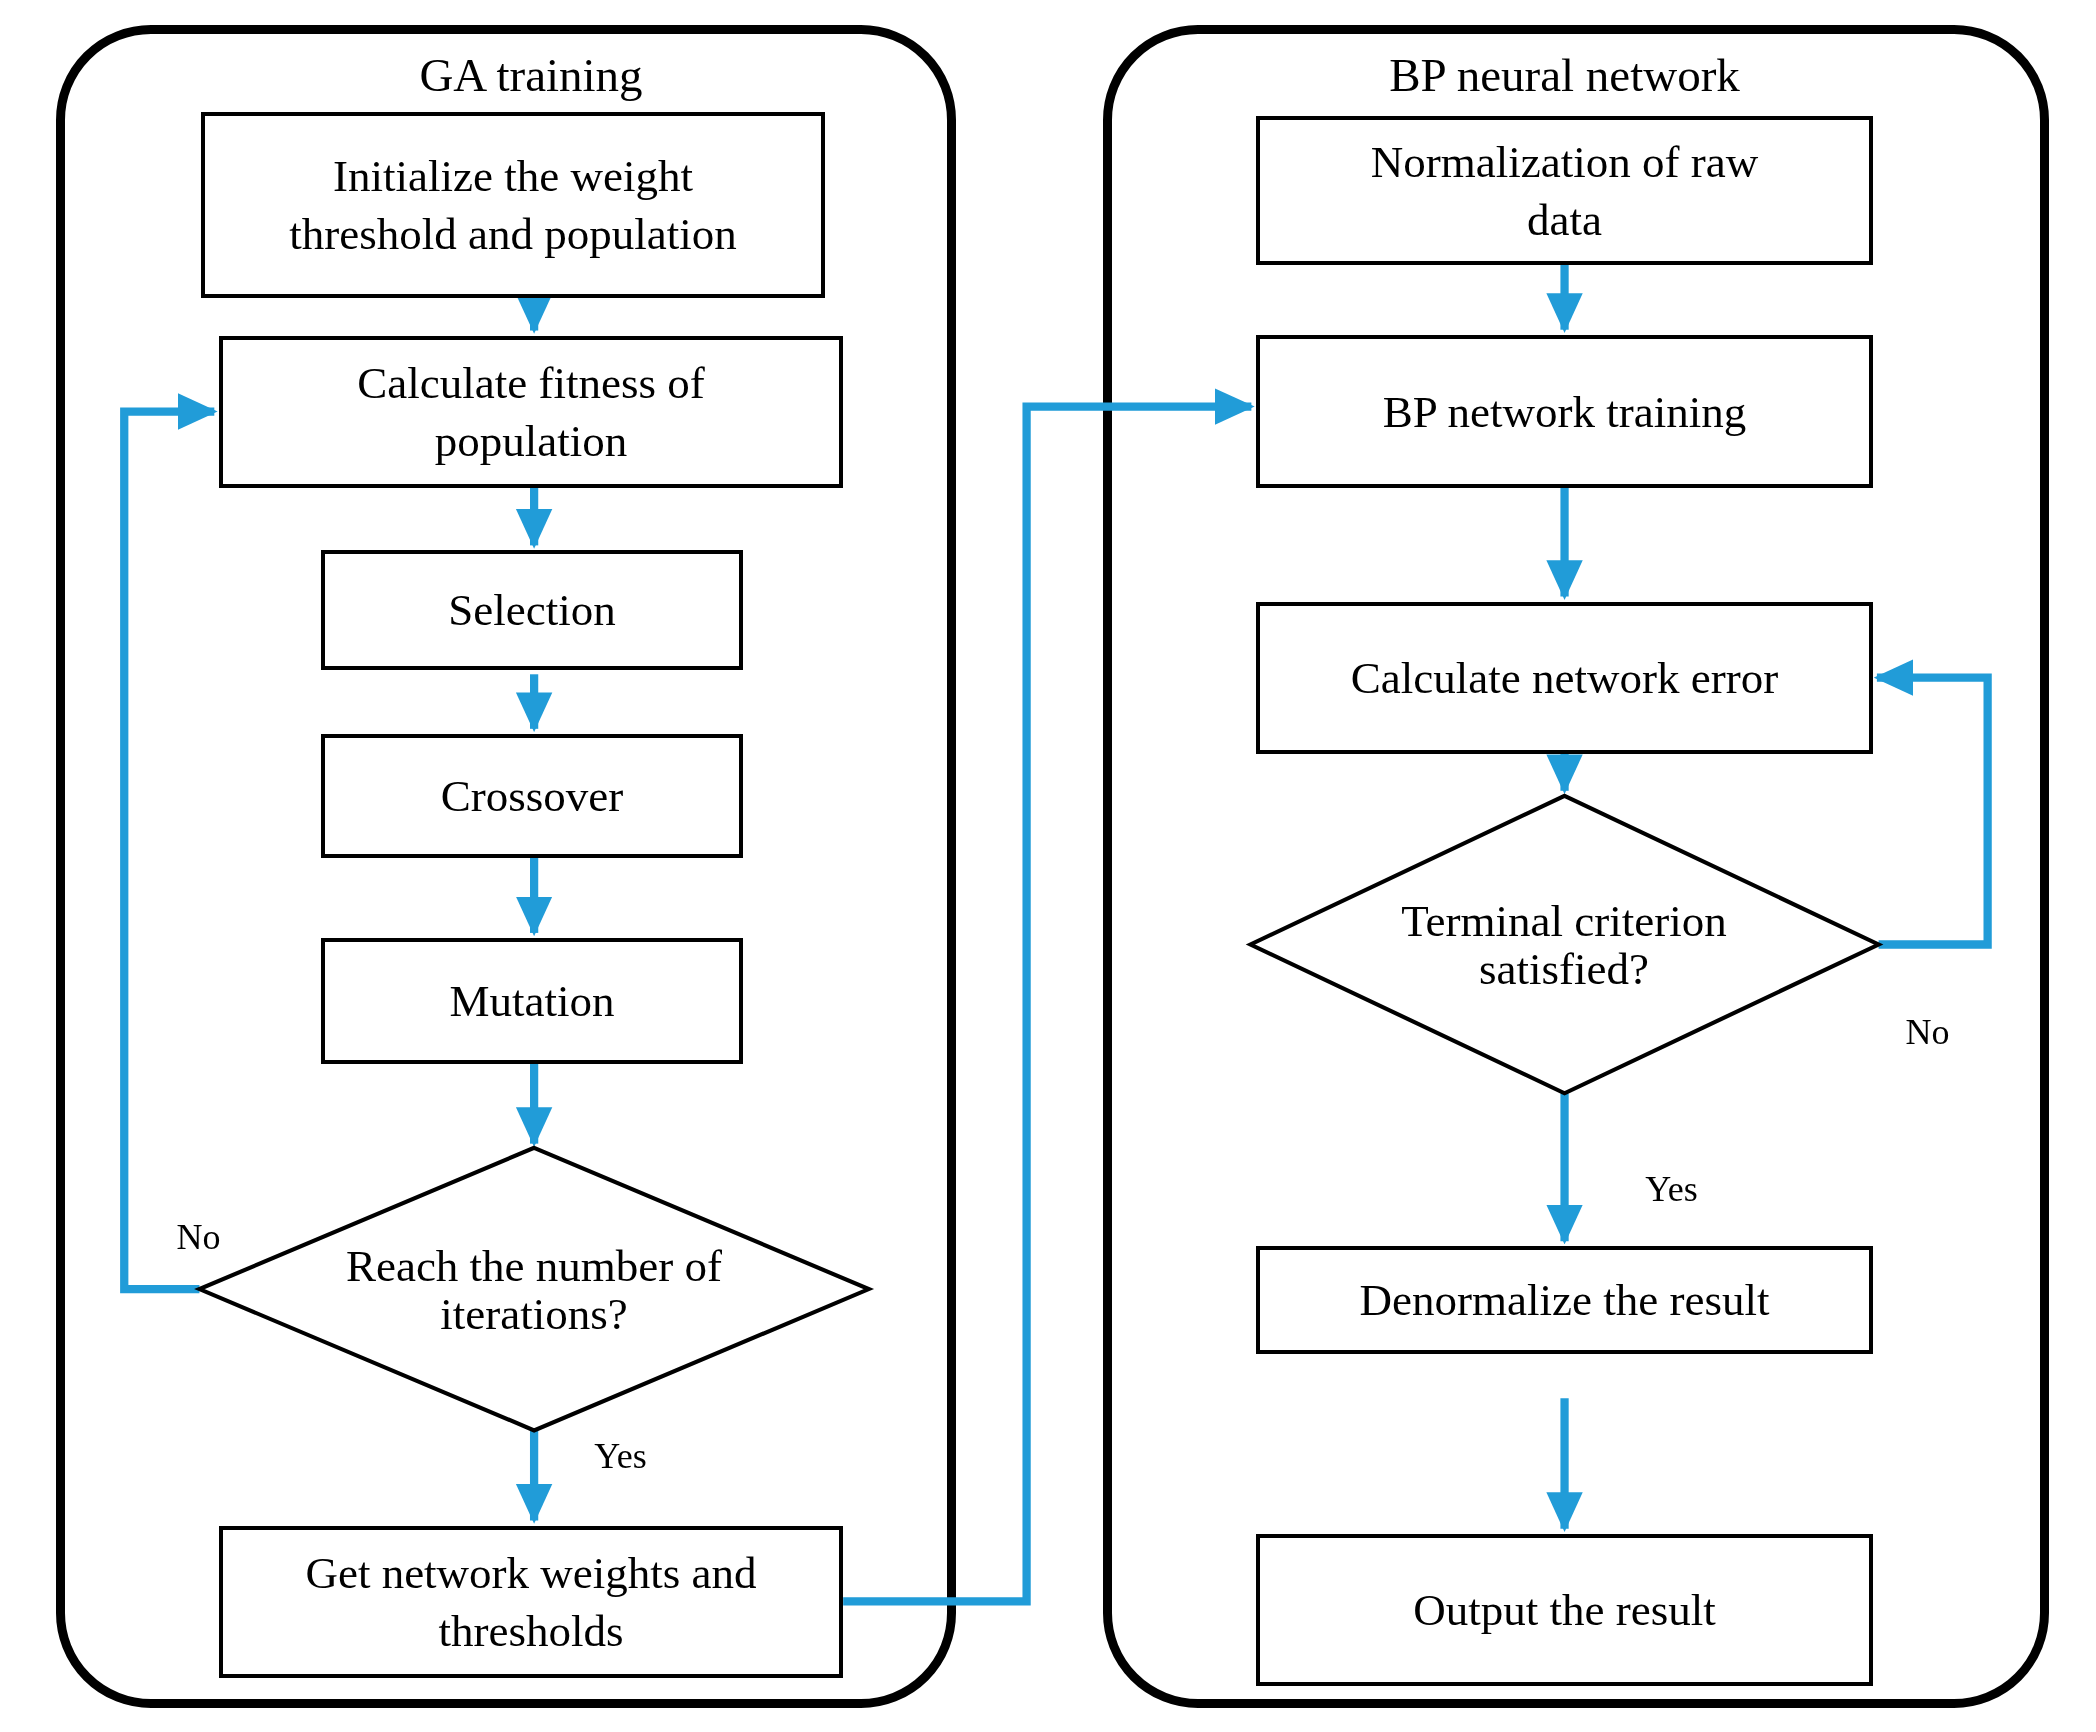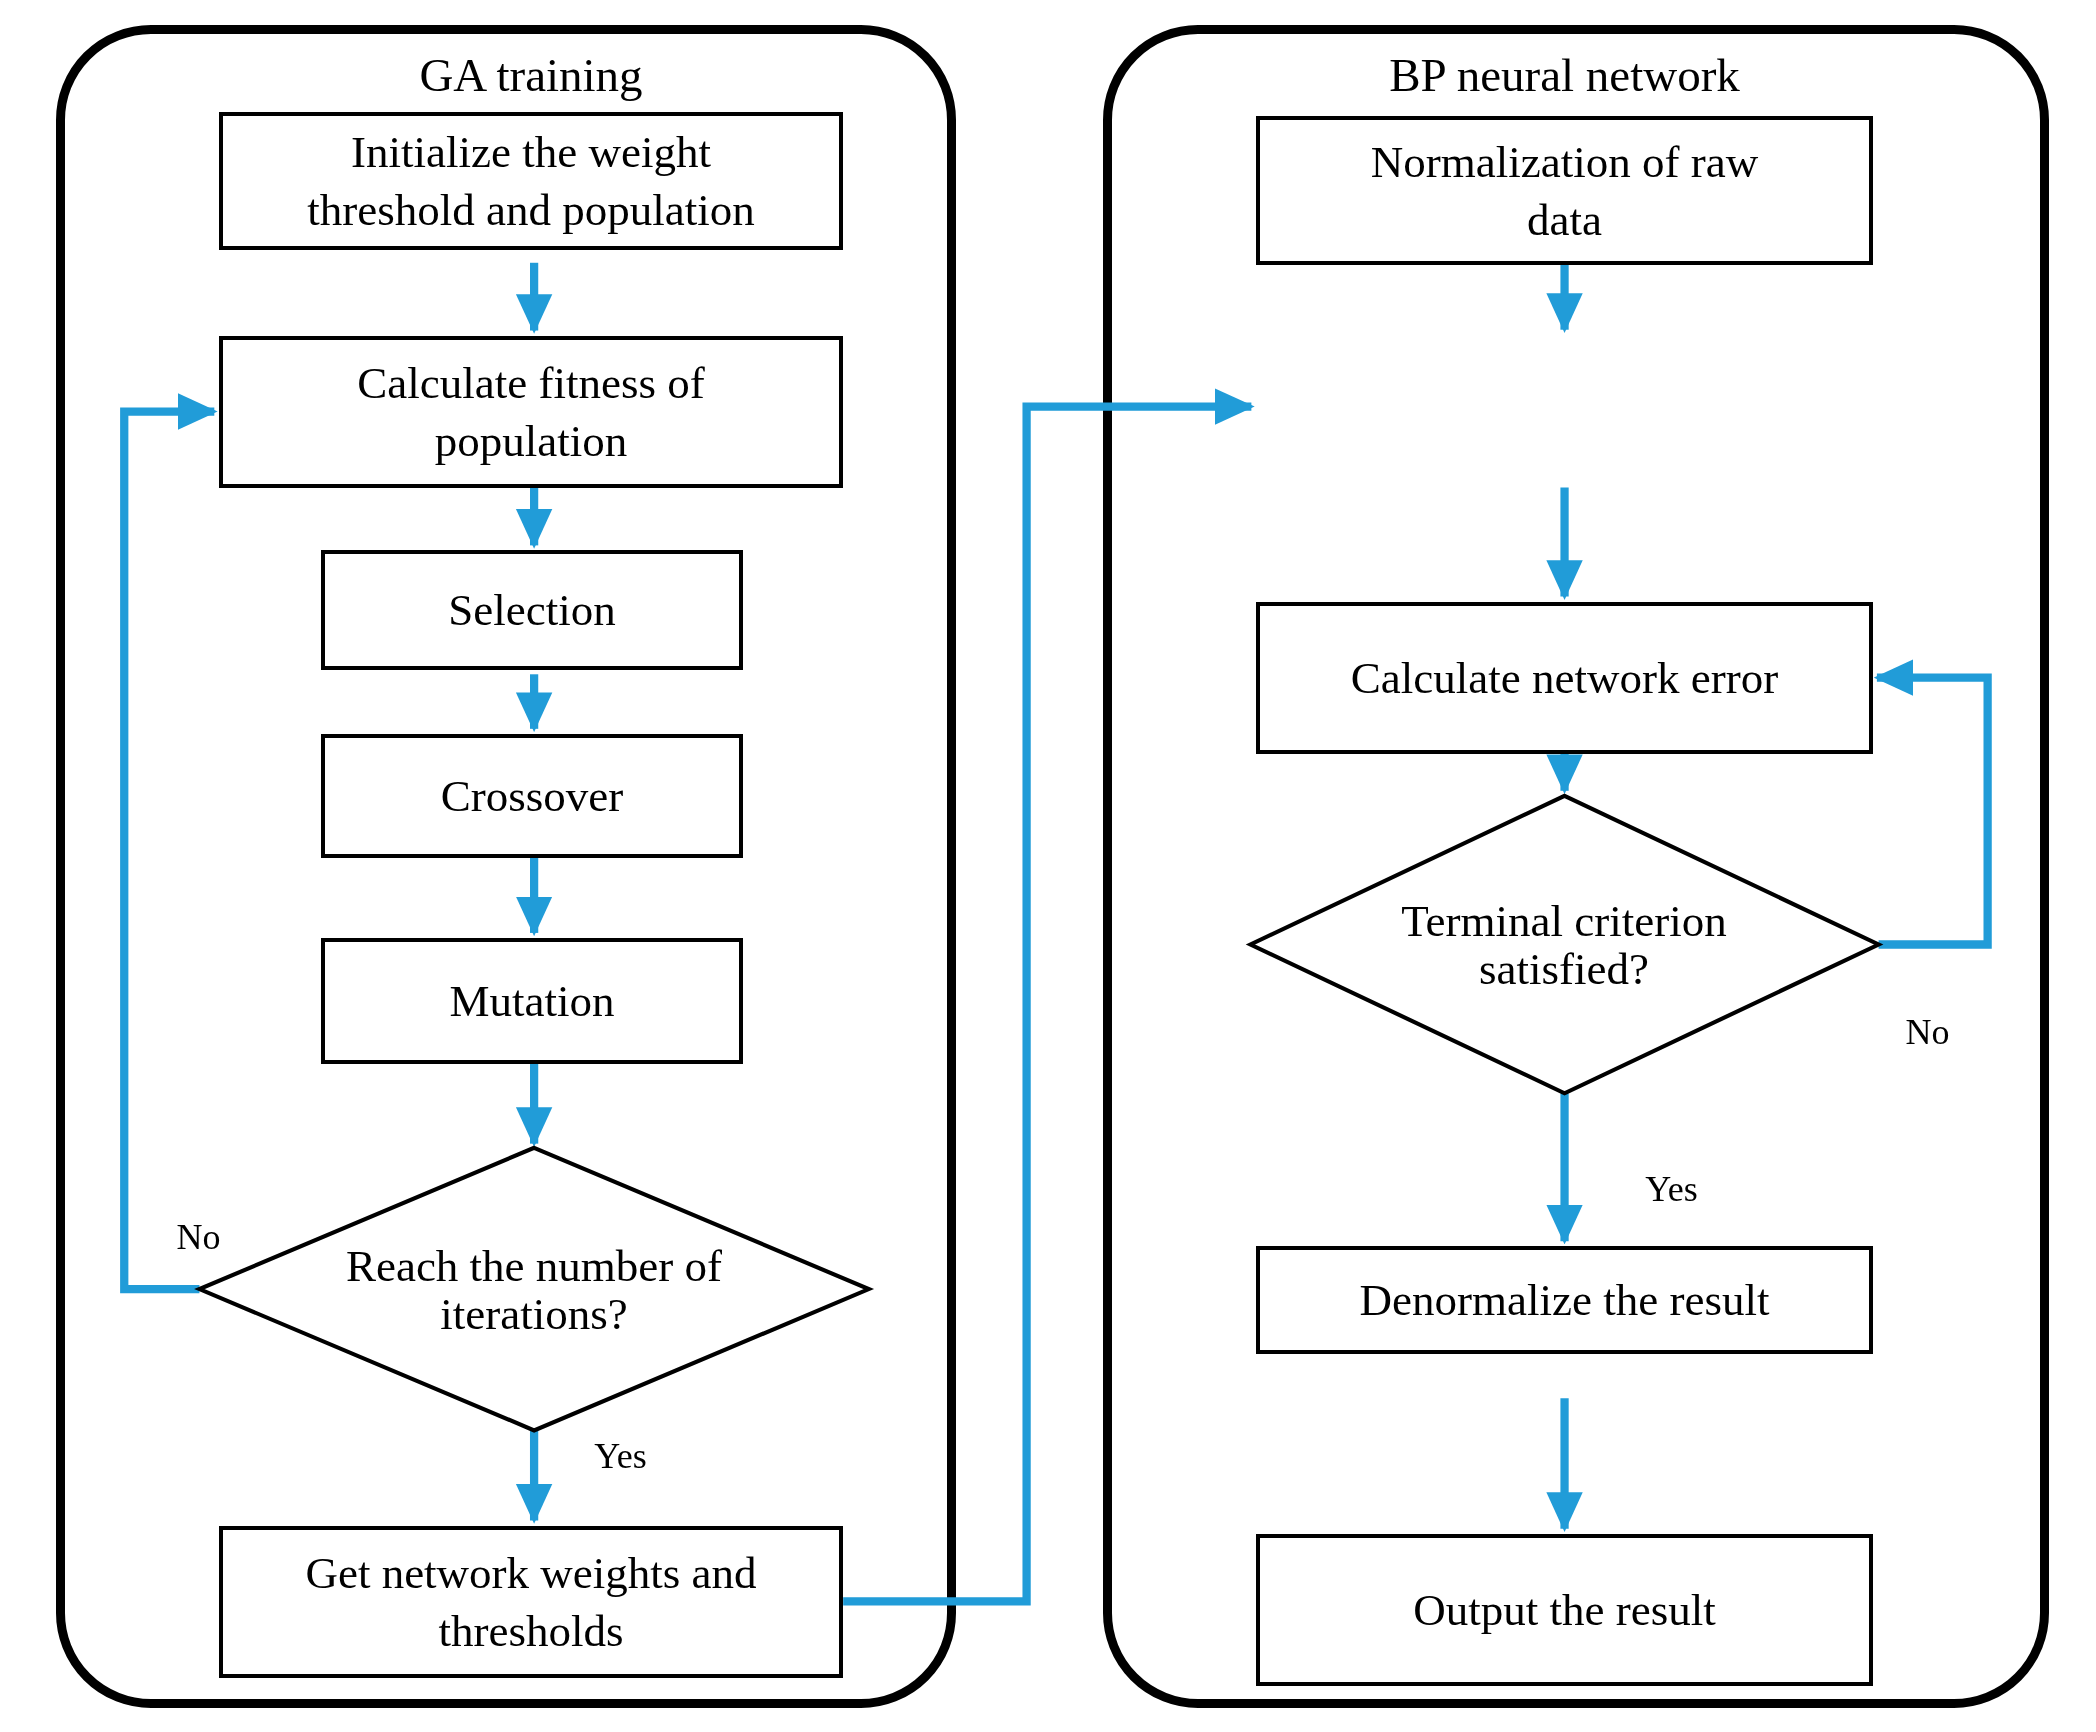--- a/index.html
+++ b/index.html
@@ -47,21 +47,21 @@
     align-items: center;
     justify-content: center;
     text-align: center;
     font-size: 45px;
     line-height: 58px;
     white-space: pre-line;
     z-index: 3;
     padding: 0 8.3px;
   }
   
-  .n-init      { left: 219px; top: 112px;  width: 624px; height: 138px; }
+  .n-init      { left: 201px; top: 112px;  width: 624px; height: 186px; }
   .n-fitness   { left: 219px; top: 336px;  width: 624px; height: 152px; }
   .n-selection { left: 321px; top: 550px;  width: 422px; height: 120px; }
   .n-crossover { left: 321px; top: 734px;  width: 422px; height: 124px; }
   .n-mutation  { left: 321px; top: 938px; width: 422px; height: 126px; }
   .n-weights   { left: 219px; top: 1526px; width: 624px; height: 152px; }
   
   .n-normalize   { left: 1256px; top: 116px;  width: 617px; height: 149px; }
   .n-training    { left: 1256px; top: 335px;  width: 617px; height: 153px; }
   .n-error       { left: 1256px; top: 602px;  width: 617px; height: 152px; }
   .n-denormalize { left: 1256px; top: 1246px; width: 617px; height: 108px; }
@@ -158,20 +158,21 @@
   <div class="node n-fitness">Calculate fitness of
 population</div>
   <div class="node n-selection">Selection</div>
   <div class="node n-crossover">Crossover</div>
   <div class="node n-mutation">Mutation</div>
   <div class="node n-weights">Get network weights and
 thresholds</div>
 
   <div class="node n-normalize">Normalization of raw
 data</div>
+  <div class="node n-training">BP network training</div>
   <div class="node n-error">Calculate network error</div>
   <div class="node n-denormalize">Denormalize the result</div>
   <div class="node n-output">Output the result</div>
 
   <div class="decision-label d-iterations">Reach the number of
 iterations?</div>
   <div class="decision-label d-terminal">Terminal criterion
 satisfied?</div>
 
   <div class="branch-label lbl-ga-no">No</div>

